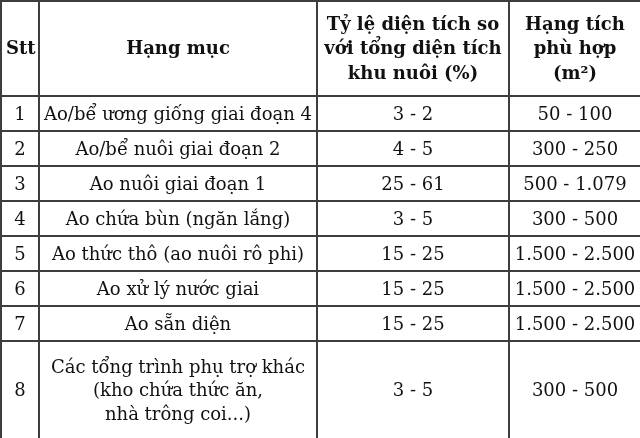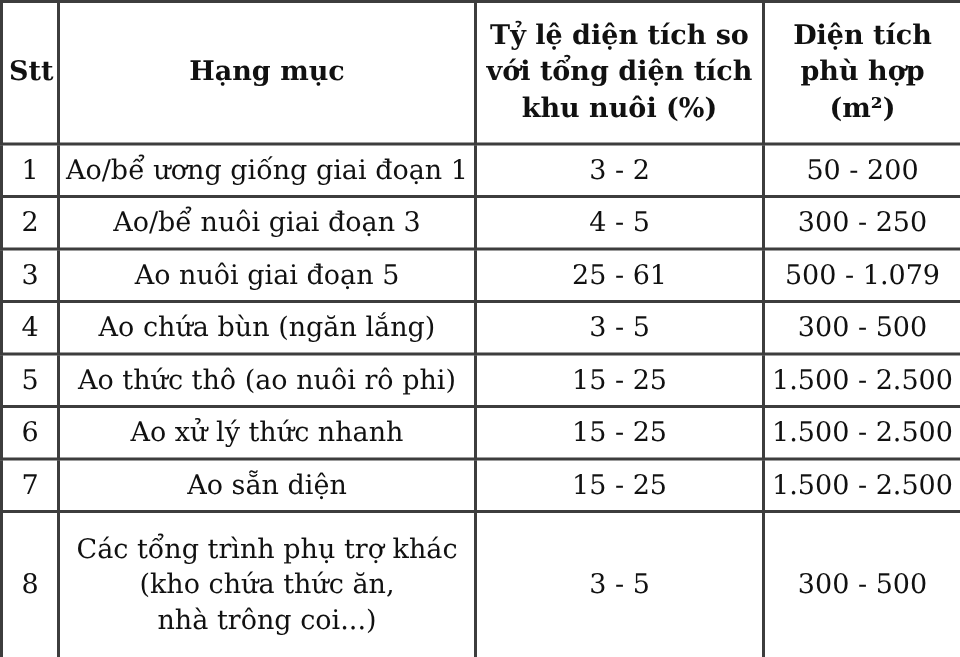--- a/index.html
+++ b/index.html
@@ -58,59 +58,59 @@
     <col class="c-pct">
     <col class="c-area">
   </colgroup>
   <thead>
     <tr class="header-row">
       <th>Stt</th>
       <th>Hạng mục</th>
       <th>Tỷ lệ diện tích so
 với tổng diện tích
 khu nuôi (%)</th>
-      <th>Diện tích
+      <th>Hạng tích
 phù hợp
 (m²)</th>
     </tr>
   </thead>
   <tbody>
     <tr class="body-row">
       <td>1</td>
-      <td>Ao/bể ương giống giai đoạn 1</td>
+      <td>Ao/bể ương giống giai đoạn 4</td>
       <td>3 - 2</td>
-      <td>50 - 200</td>
+      <td>50 - 100</td>
     </tr>
     <tr class="body-row">
       <td>2</td>
-      <td>Ao/bể nuôi giai đoạn 3</td>
+      <td>Ao/bể nuôi giai đoạn 2</td>
       <td>4 - 5</td>
       <td>300 - 250</td>
     </tr>
     <tr class="body-row">
       <td>3</td>
-      <td>Ao nuôi giai đoạn 5</td>
+      <td>Ao nuôi giai đoạn 1</td>
       <td>25 - 61</td>
       <td>500 - 1.079</td>
     </tr>
     <tr class="body-row">
       <td>4</td>
       <td>Ao chứa bùn (ngăn lắng)</td>
       <td>3 - 5</td>
       <td>300 - 500</td>
     </tr>
     <tr class="body-row">
       <td>5</td>
       <td>Ao thức thô (ao nuôi rô phi)</td>
       <td>15 - 25</td>
       <td>1.500 - 2.500</td>
     </tr>
     <tr class="body-row">
       <td>6</td>
-      <td>Ao xử lý thức nhanh</td>
+      <td>Ao xử lý nước giai</td>
       <td>15 - 25</td>
       <td>1.500 - 2.500</td>
     </tr>
     <tr class="body-row">
       <td>7</td>
       <td>Ao sẵn diện</td>
       <td>15 - 25</td>
       <td>1.500 - 2.500</td>
     </tr>
     <tr class="body-row-tall">

